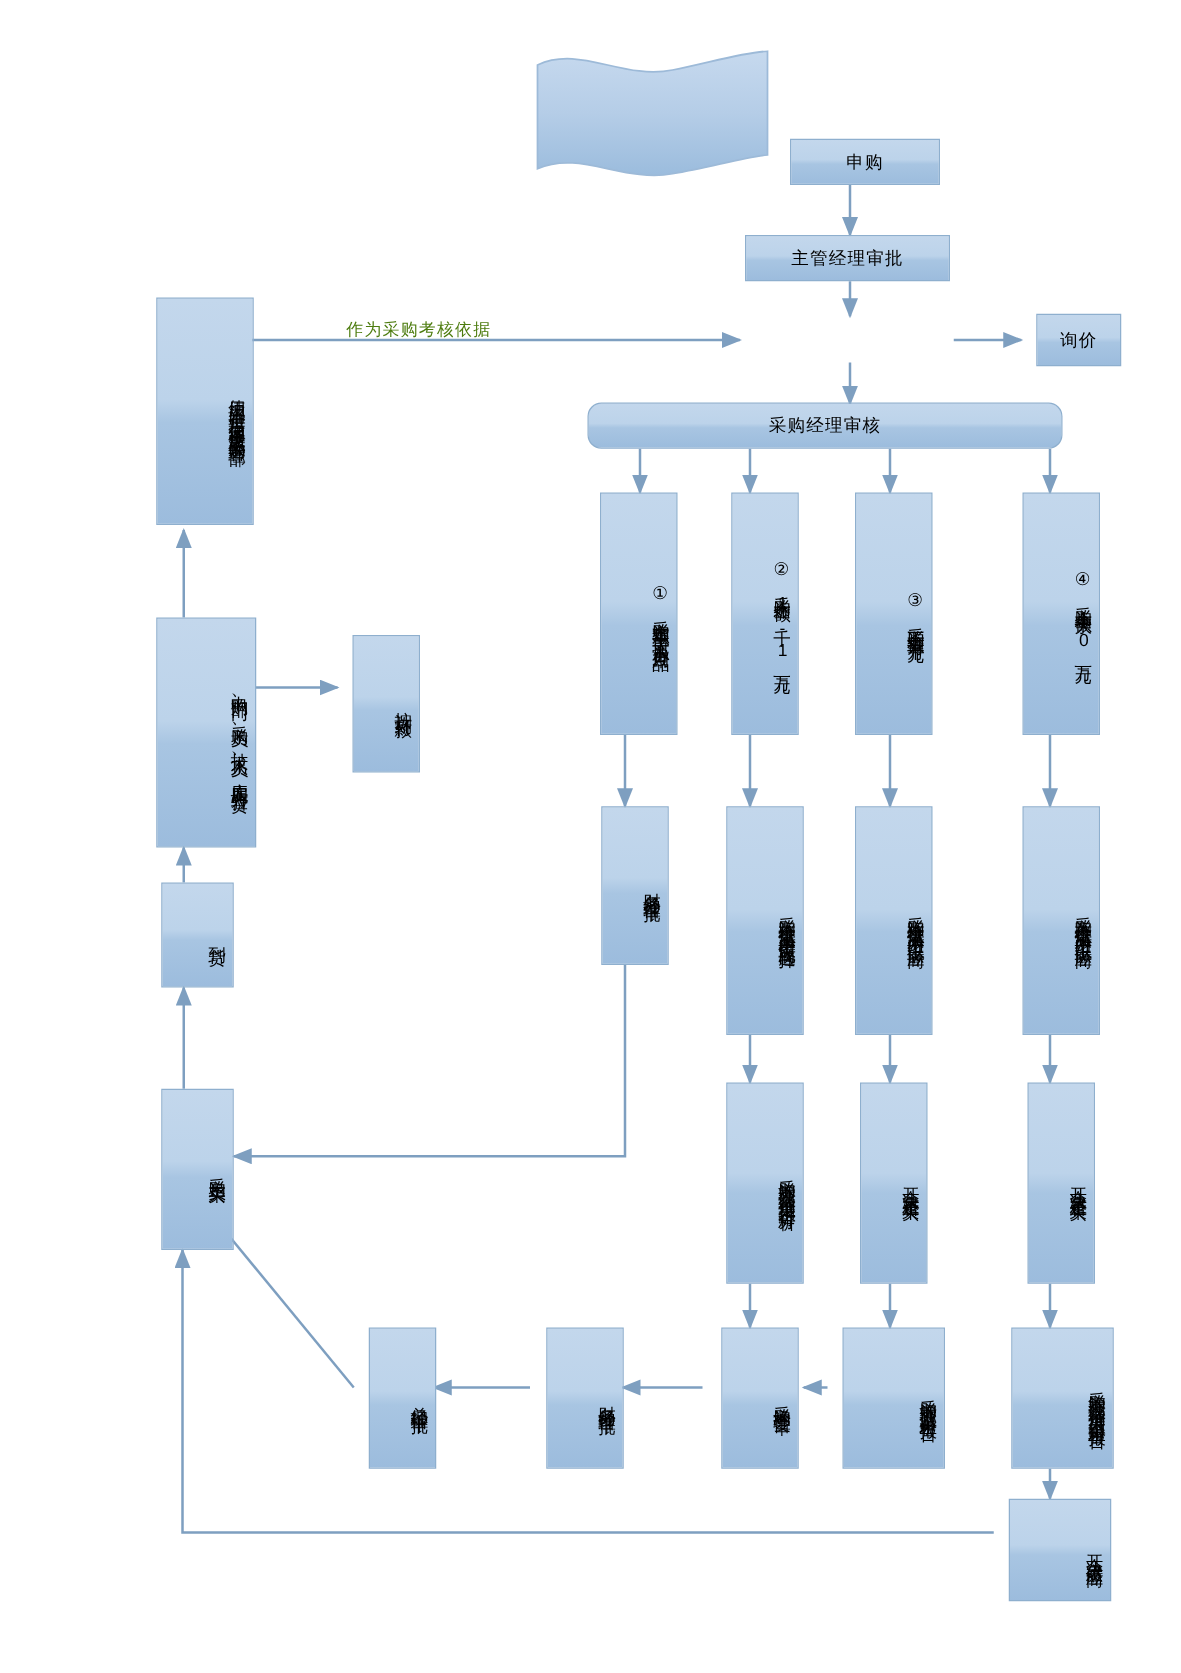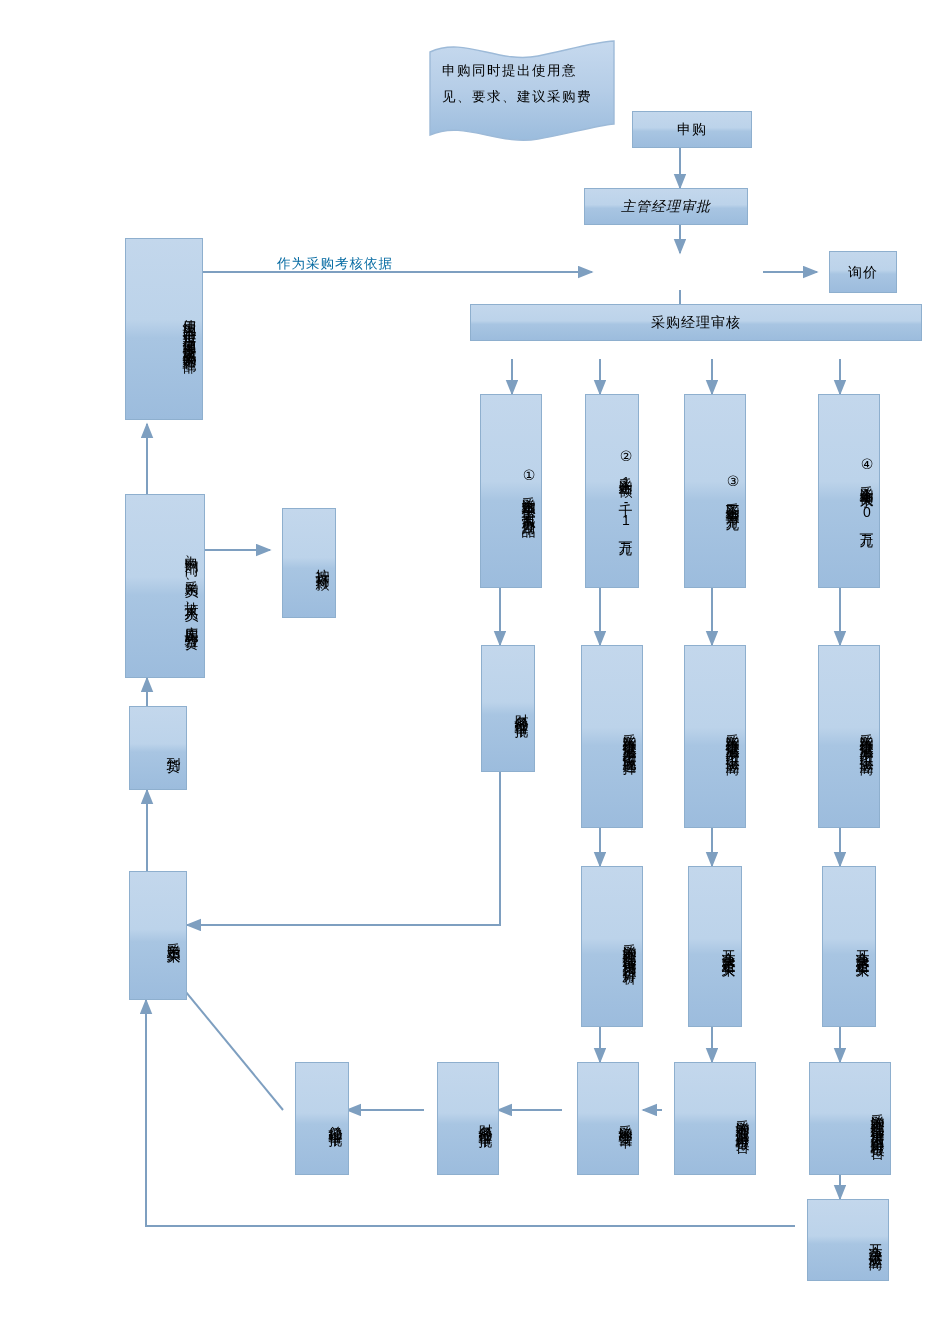--- a/index.html
+++ b/index.html
@@ -63,21 +63,21 @@
     left:14px;top:20px;width:160px;
     z-index:2;
     text-align:left;
   }
 
   
   .edgelabel{
     position:absolute;
     font-size:13.5px;
     letter-spacing:1px;
-    color:#0369a1;
+    color:#4d7c0f;
     white-space:nowrap;
   }
 </style>
 </head>
 <body>
 
 <div id="stage">
 
   <svg id="wires" viewBox="0 0 945 1338" width="945" height="1338" xmlns="http://www.w3.org/2000/svg">
     <defs>
@@ -151,36 +151,32 @@
       <defs>
         <linearGradient id="bg1" x1="0" y1="0" x2="0" y2="1">
           <stop offset="0%" stop-color="#C6D9EE"></stop>
           <stop offset="50%" stop-color="#B5CDE7"></stop>
           <stop offset="100%" stop-color="#9BBCDD"></stop>
         </linearGradient>
       </defs>
       <path d="M2,14 C36,-2 70,26 110,18 C140,12 166,4 186,3
                L186,86 C166,88 140,96 110,101 C70,108 36,82 2,97 Z" fill="url(#bg1)" stroke="#9DBAD8" stroke-width="1.4"></path>
     </svg>
-    <div class="btxt">
-      <div>申购同时提出使用意</div>
-      <div>见、要求、建议采购费</div>
-    </div>
   </div>
 
   <div class="edgelabel" style="left:277px;top:255px;">作为采购考核依据</div>
 
   <div class="node horiz" style="left:620px;top:111px;width:120px;height:37px;">申购</div>
 
-  <div class="node horiz" style="left:572px;top:188px;width:164px;height:37px;font-style:italic;">主管经理审批</div>
+  <div class="node horiz" style="left:584px;top:188px;width:164px;height:37px;">主管经理审批</div>
 
 
   <div class="node horiz" style="left:817px;top:251px;width:68px;height:42px;">询价</div>
 
-  <div class="node horiz" style="left:458px;top:304px;width:452px;height:37px;">采购经理审核</div>
+  <div class="node horiz" style="left:458px;top:322px;width:380px;height:37px;border-radius:11px;">采购经理审核</div>
 
   <div class="node vert overflow" style="left:113px;top:238px;width:78px;height:182px;">使用部门半个月后提交使用反馈表至采购管理部</div>
 
   <div class="node vert" style="left:468px;top:394px;width:62px;height:194px;">①采购金额小于一千元日常办公用品</div>
 
   <div class="node vert" style="left:573px;top:394px;width:54px;height:194px;">②采购金额1千-1万元</div>
 
   <div class="node vert" style="left:672px;top:394px;width:62px;height:194px;">③采购金额一万十万元</div>
 
   <div class="node vert" style="left:806px;top:394px;width:62px;height:194px;">④采购金额大于10万元</div>

